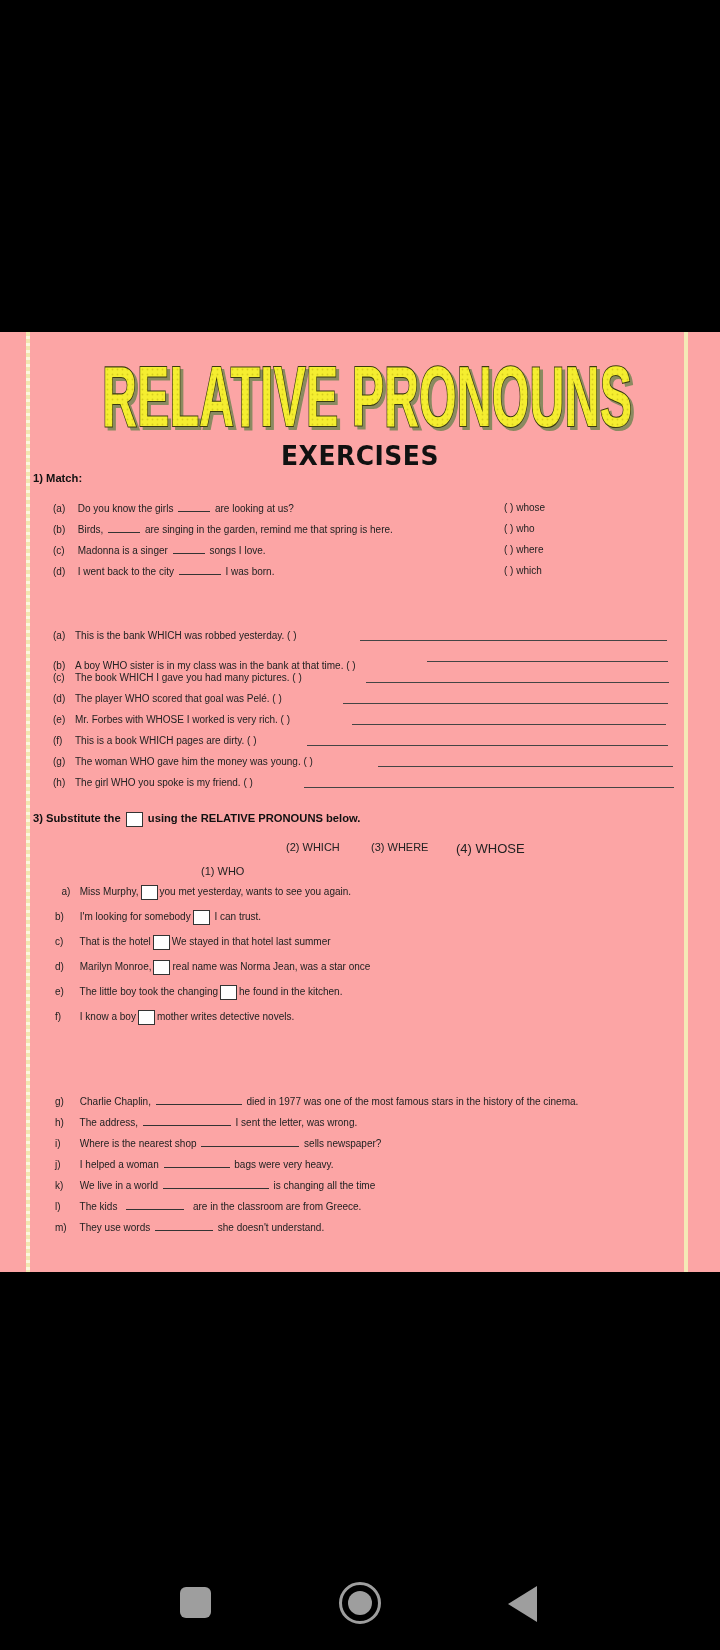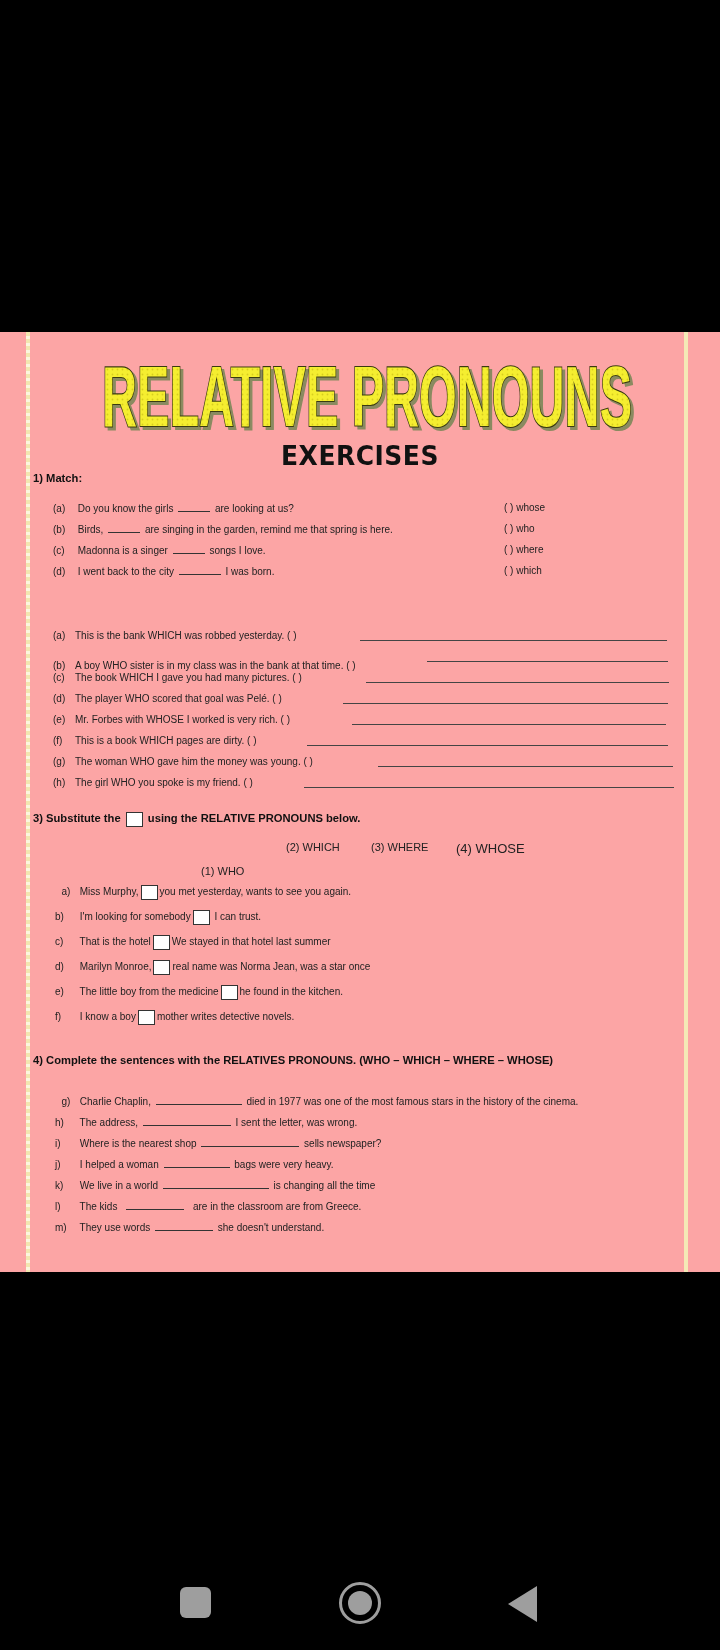--- a/index.html
+++ b/index.html
@@ -148,30 +148,29 @@
   <div class="row" style="left:55px; top:603px;">
     <span class="lbl" style="width:22px;">c)</span>
     <span>That is the hotel</span><span class="box"></span><span>We stayed in that hotel last summer</span>
   </div>
   <div class="row" style="left:55px; top:628px;">
     <span class="lbl" style="width:22px;">d)</span>
     <span>Marilyn Monroe,</span><span class="box"></span><span>real name was Norma Jean, was a star once</span>
   </div>
   <div class="row" style="left:55px; top:653px;">
     <span class="lbl" style="width:22px;">e)</span>
-    <span>The little boy from the medicine</span><span class="box"></span><span>he found in the kitchen.</span>
+    <span>The little boy took the changing</span><span class="box"></span><span>he found in the kitchen.</span>
   </div>
   <div class="row" style="left:55px; top:678px;">
     <span class="lbl" style="width:22px;">f)</span>
     <span>I know a boy</span><span class="box"></span><span>mother writes detective novels.</span>
   </div>
 
-  <div class="sec-head" style="top:722px;">4) Complete the sentences with the RELATIVES PRONOUNS. (WHO – WHICH – WHERE – WHOSE)</div>
-
-  <div class="row" style="left:55px; top:763px;text-align:center;">
+
+  <div class="row" style="left:55px; top:763px;">
     <span class="lbl" style="width:22px;">g)</span>
     <span>Charlie Chaplin,</span>
     <span class="blank" style="width:86px;"></span>
     <span>died in 1977 was one of the most famous stars in the history of the cinema.</span>
   </div>
   <div class="row" style="left:55px; top:784px;">
     <span class="lbl" style="width:22px;">h)</span>
     <span>The address,</span>
     <span class="blank" style="width:88px;"></span>
     <span>I sent the letter, was wrong.</span>

